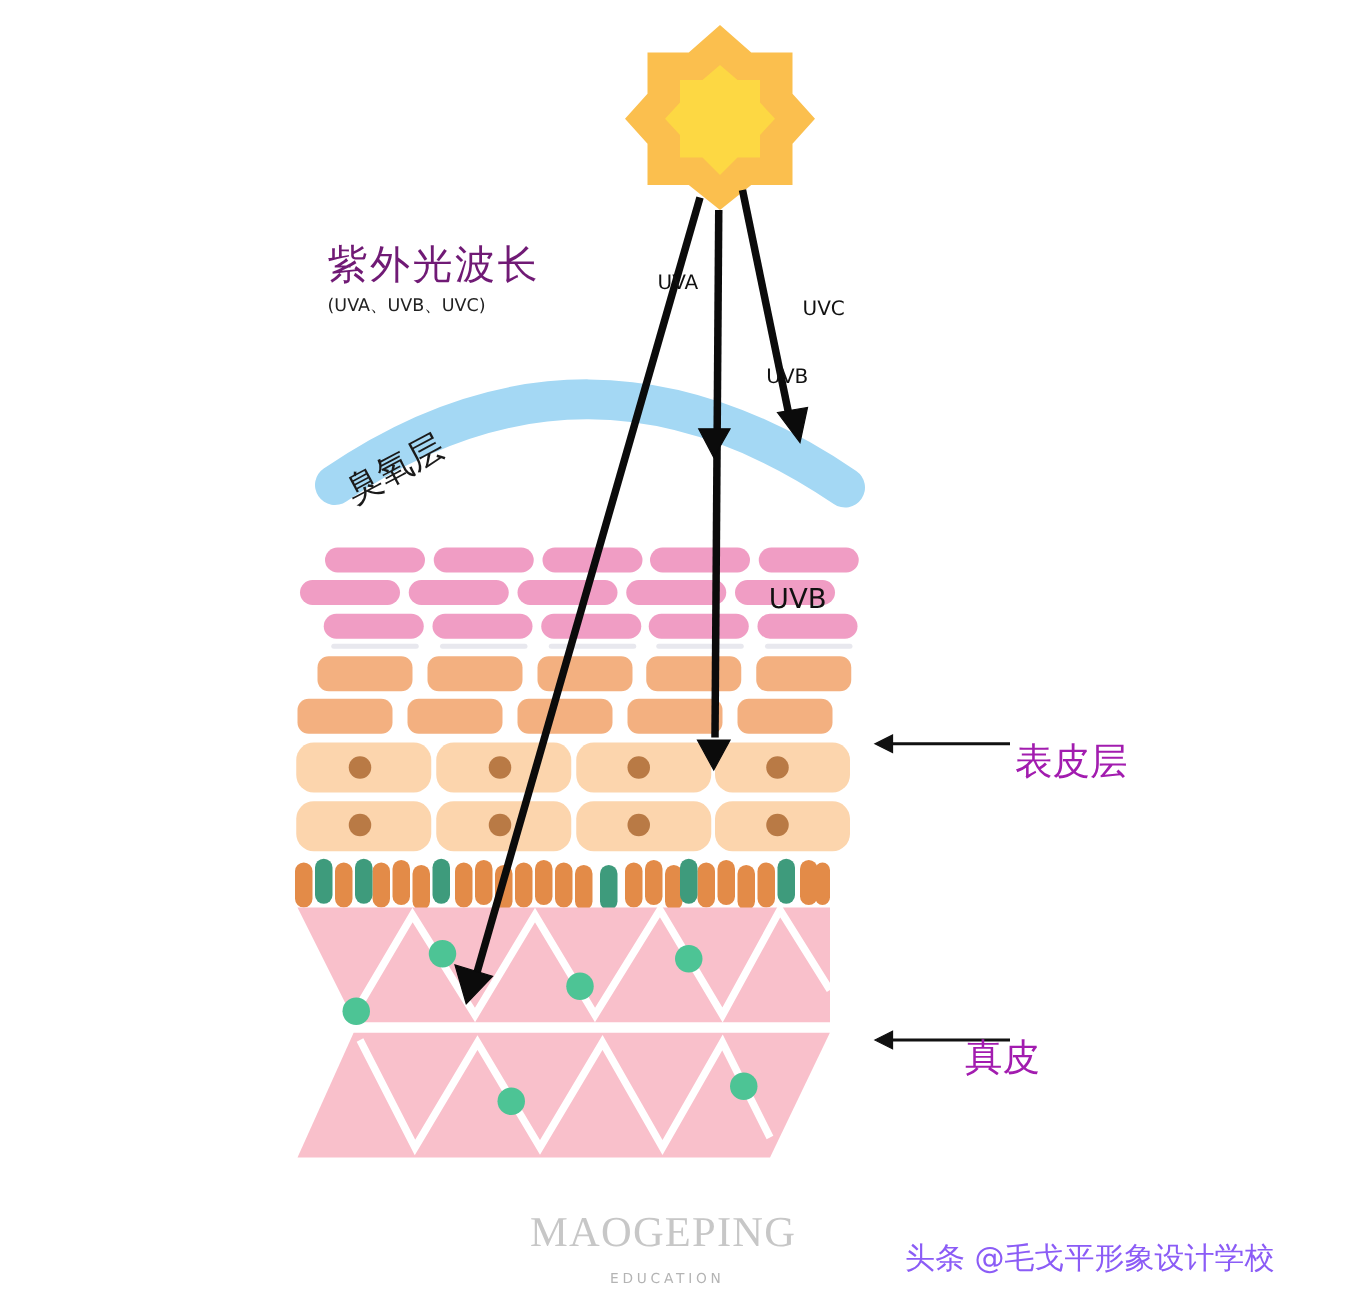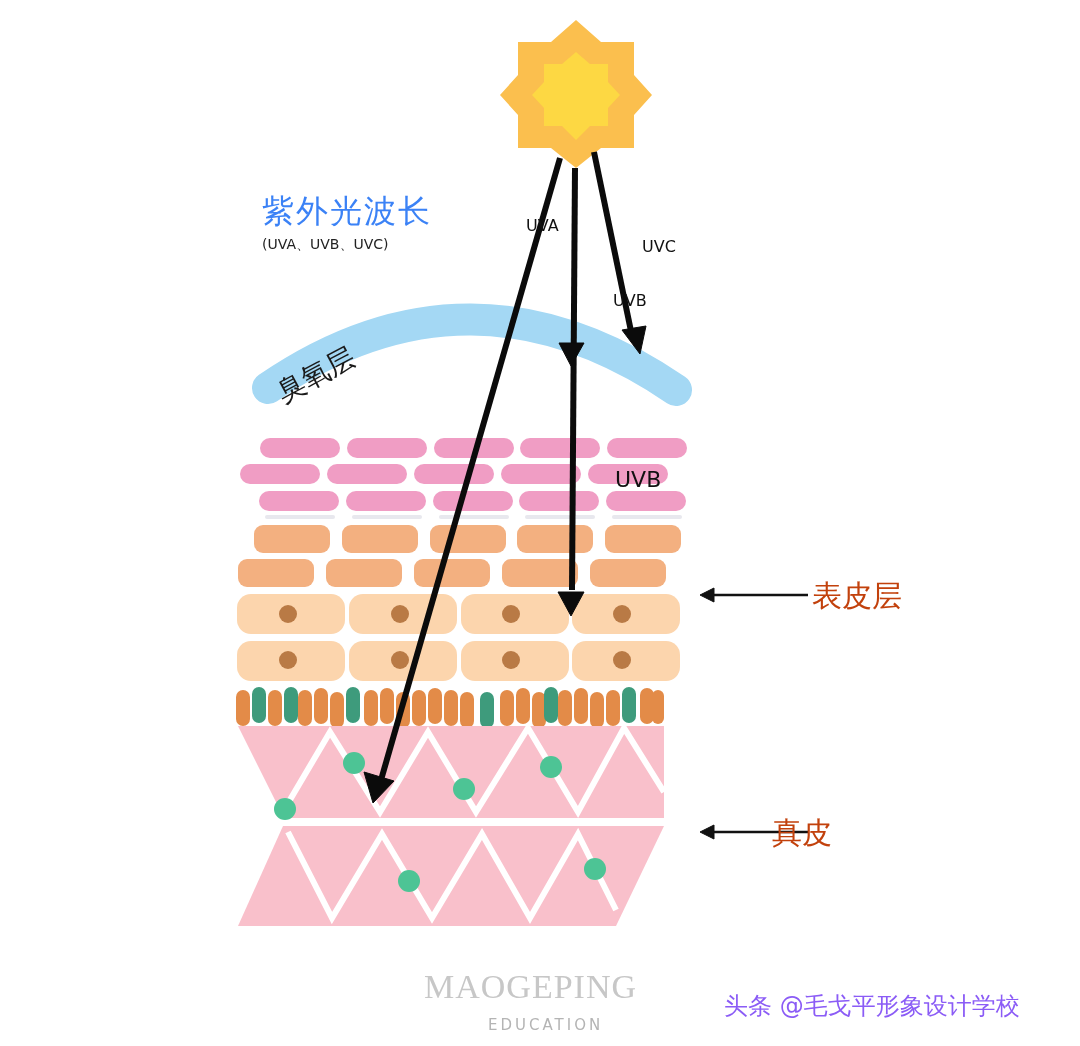--- a/index.html
+++ b/index.html
@@ -1,26 +1,26 @@
 <!DOCTYPE html>
 <html><head>
   <meta charset="utf-8">
   <style>
     html, body { margin: 0; padding: 0; background: #ffffff; }
     body { width: 1080px; height: 1046px; position: relative; overflow: hidden;
            font-family: "DejaVu Sans", "Liberation Sans", sans-serif; }
     #diagram { position: absolute; left: 0; top: 0; }
-    .lbl { position: absolute; color: #3b82f6; white-space: nowrap; }
+    .lbl { position: absolute; color: #701a75; white-space: nowrap; }
     .title-main { left: 262px; top: 190px; font-size: 32px; letter-spacing: 2px; }
     .title-sub { left: 262px; top: 236px; font-size: 14px; color: #222; }
     .uv-lbl { font-size: 16px; color: #111; margin-left: 30px; }
-    .side-lbl { font-size: 30px; color: #c2410c; }
+    .side-lbl { font-size: 30px; color: #a21caf; margin-top: 13px; }
     .wm-main { left: 424px; top: 968px; font-family: Liberation Serif, serif;
                font-size: 34px; color: #c7c7c7; letter-spacing: 1px; }
-    .wm-sub { left: 488px; top: 1016px; font-size: 15px; color: #b4b4b4; letter-spacing: 3px; }
+    .wm-sub { left: 488px; top: 1016px; font-size: 11px; color: #b4b4b4; letter-spacing: 3px; }
     .credit { left: 724px; top: 990px; font-size: 24px; color: #8b5cf6; }
     .ozone-lbl { position: absolute; left: 262px; top: 330px; font-size: 28px; color: #1a1a1a;
                  transform: rotate(-28deg); transform-origin: left top; }
   </style>
 </head>
 <body>
 
 <svg id="diagram" width="1080" height="1046" viewBox="0 0 1080 1046">
 
   <g>

